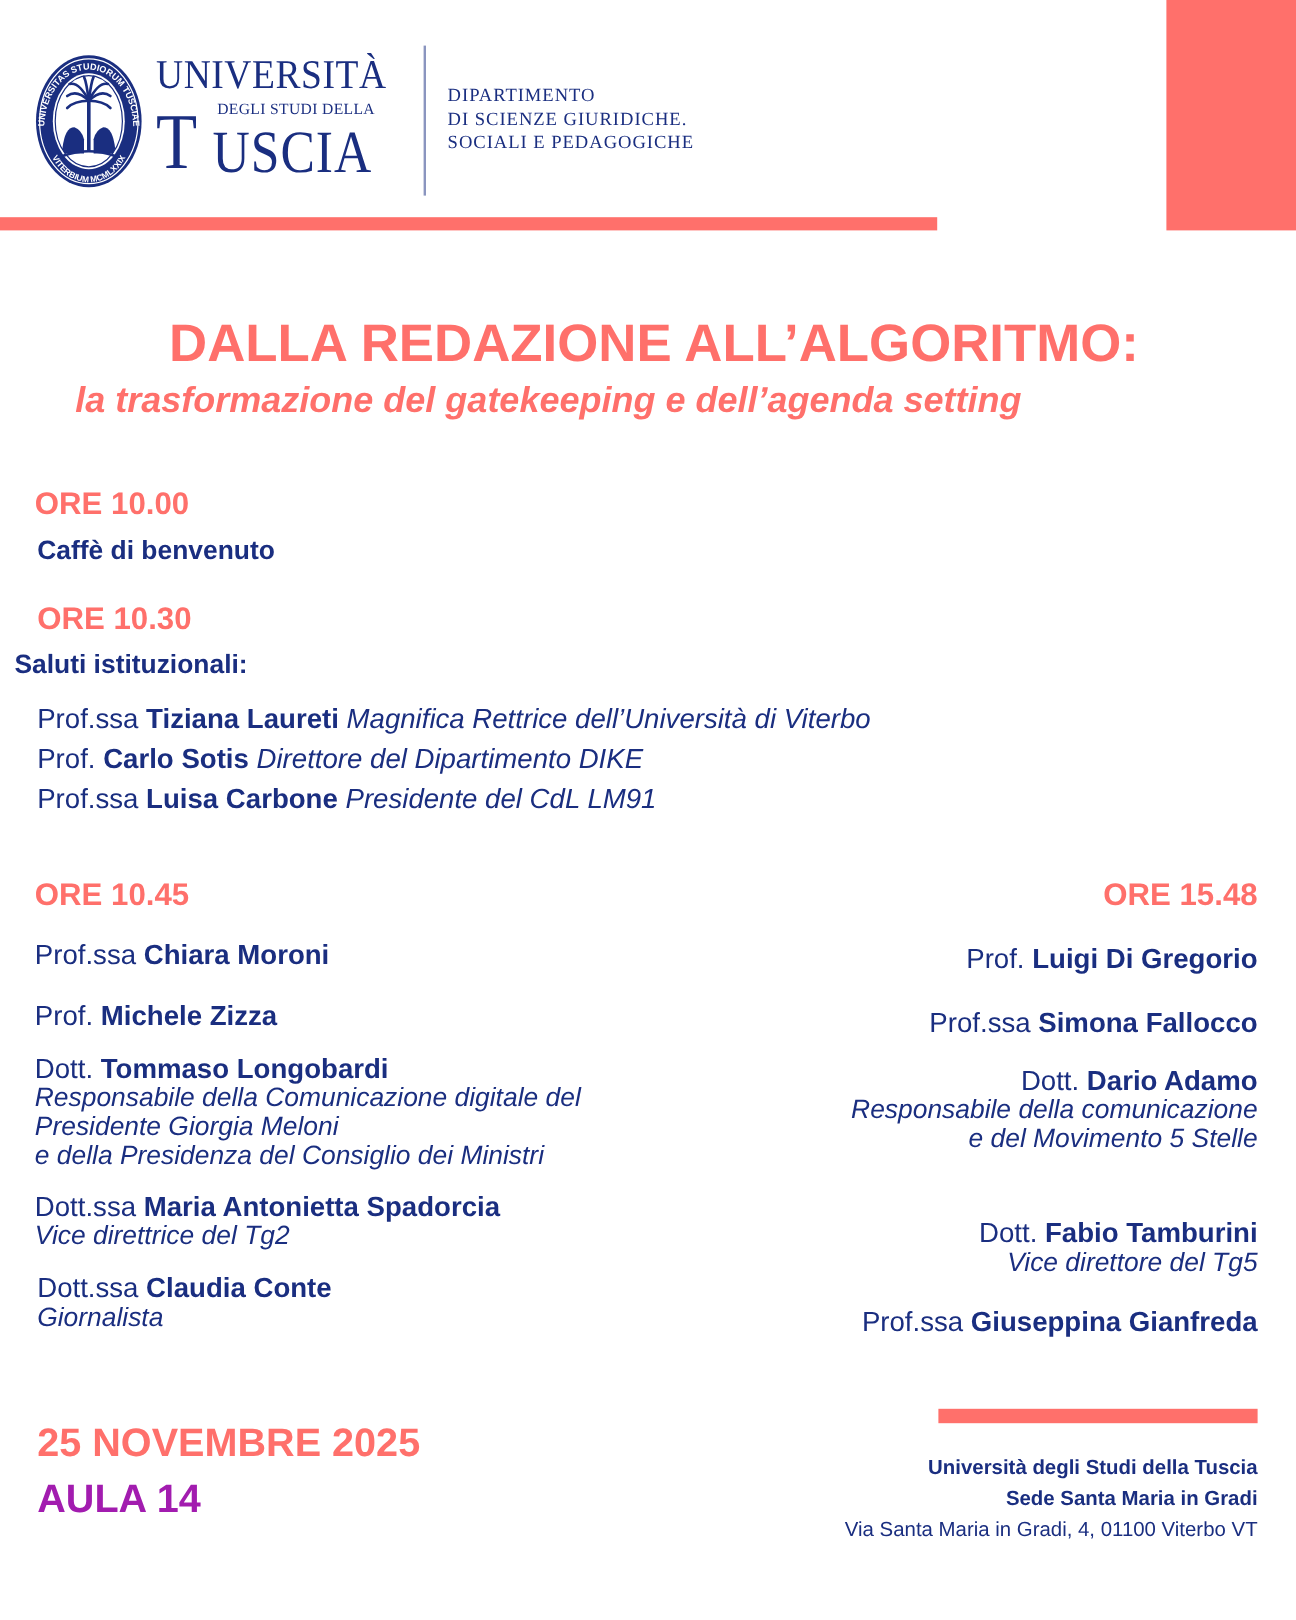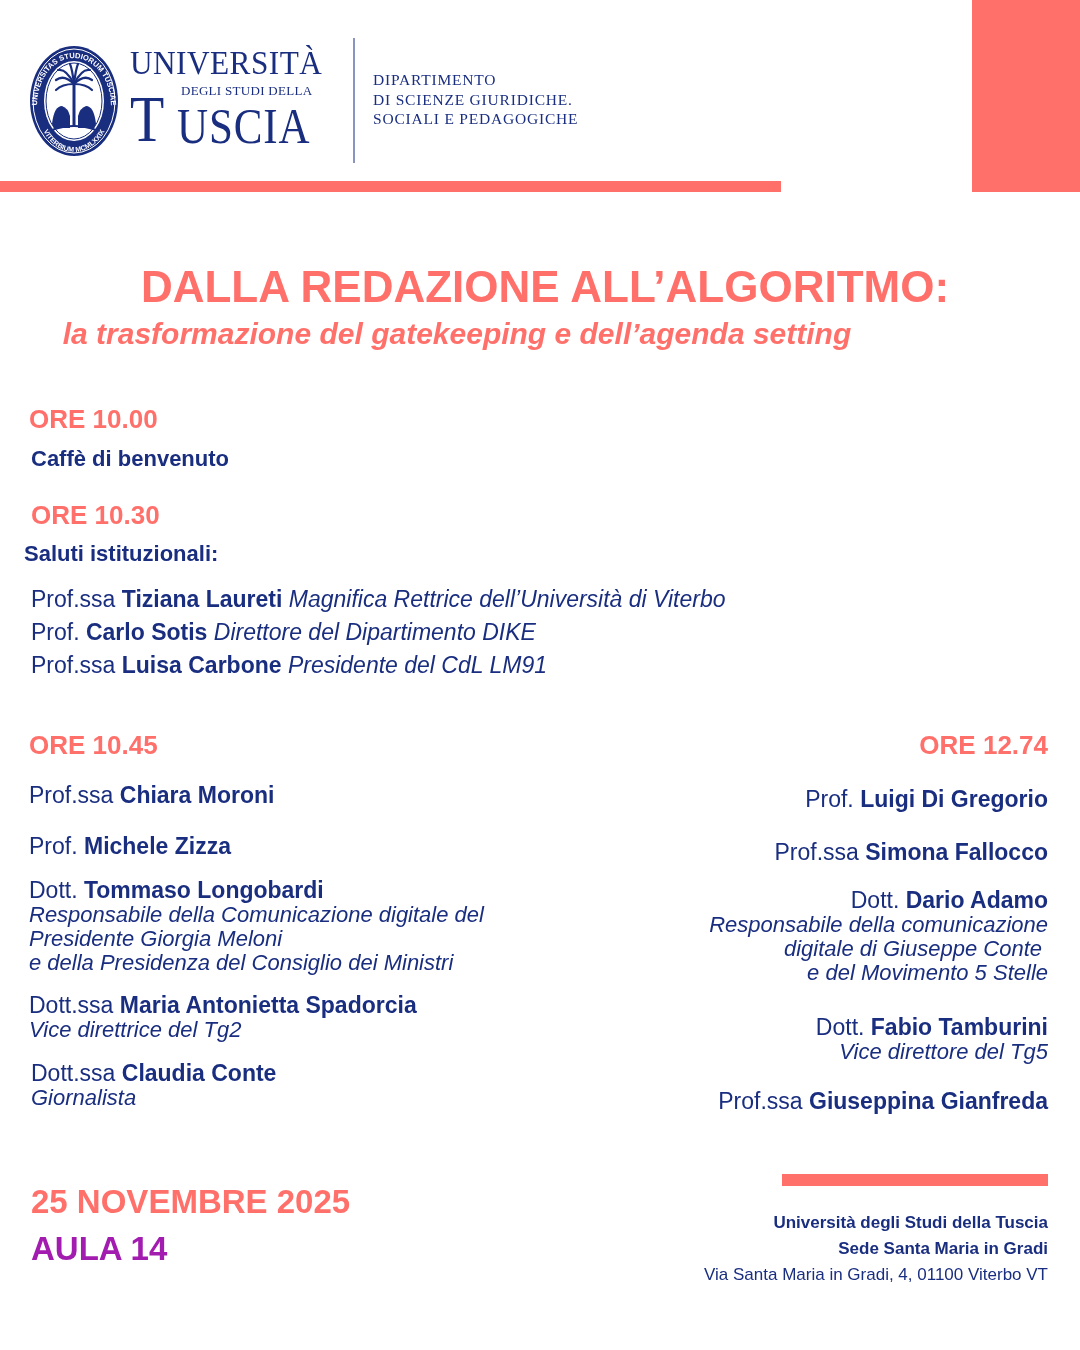--- a/index.html
+++ b/index.html
@@ -93,21 +93,21 @@
   <div>SOCIALI E PEDAGOGICHE</div>
 </div>
 
 <div class="abs title">DALLA REDAZIONE ALL’ALGORITMO:</div>
 <div class="abs subtitle">la trasformazione del gatekeeping e dell’agenda setting</div>
 
 <div class="abs time" style="left:29px; top:404px;">ORE 10.00</div>
 <div class="abs activity" style="left:31px; top:446px;">Caffè di benvenuto</div>
 
 <div class="abs time" style="left:31px; top:500px;">ORE 10.30</div>
-<div class="abs activity" style="left:24px; top:541px;">Saluti istituzionali:</div>
+<div class="abs activity" style="left:12px; top:541px;">Saluti istituzionali:</div>
 
 <div class="abs" style="left:31px; top:583px;">
   <div class="sp">
     <span class="title-pre">Prof.ssa</span>
     <span class="nm">Tiziana Laureti</span>
     <span class="role">Magnifica Rettrice dell’Università di Viterbo</span>
   </div>
   <div class="sp">
     <span class="title-pre">Prof.</span>
     <span class="nm">Carlo Sotis</span>
@@ -136,32 +136,31 @@
 </div>
 <div class="speaker" style="left:29px; top:992px;">
   <div class="line1"><span>Dott.ssa</span> <span class="nm">Maria Antonietta Spadorcia</span></div>
   <div class="role">Vice direttrice del Tg2</div>
 </div>
 <div class="speaker" style="left:31px; top:1060px;">
   <div class="line1"><span>Dott.ssa</span> <span class="nm">Claudia Conte</span></div>
   <div class="role">Giornalista</div>
 </div>
 
-<div class="abs time right" style="right:32px; top:730px;">ORE 12.74</div>
+<div class="abs time right" style="right:32px; top:730px;">ORE 15.48</div>
 
 <div class="speaker right" style="right:32px; top:786px;">
   <div class="line1"><span>Prof.</span> <span class="nm">Luigi Di Gregorio</span></div>
 </div>
 <div class="speaker right" style="right:32px; top:839px;">
   <div class="line1"><span>Prof.ssa</span> <span class="nm">Simona Fallocco</span></div>
 </div>
 <div class="speaker right" style="right:32px; top:887px;">
   <div class="line1"><span>Dott.</span> <span class="nm">Dario Adamo</span></div>
   <div class="role">Responsabile della comunicazione</div>
-  <div class="role" style="padding-right:6px;">digitale di Giuseppe Conte</div>
   <div class="role">e del Movimento 5 Stelle</div>
 </div>
 <div class="speaker right" style="right:32px; top:1014px;">
   <div class="line1"><span>Dott.</span> <span class="nm">Fabio Tamburini</span></div>
   <div class="role">Vice direttore del Tg5</div>
 </div>
 <div class="speaker right" style="right:32px; top:1088px;">
   <div class="line1"><span>Prof.ssa</span> <span class="nm">Giuseppina Gianfreda</span></div>
 </div>
 

